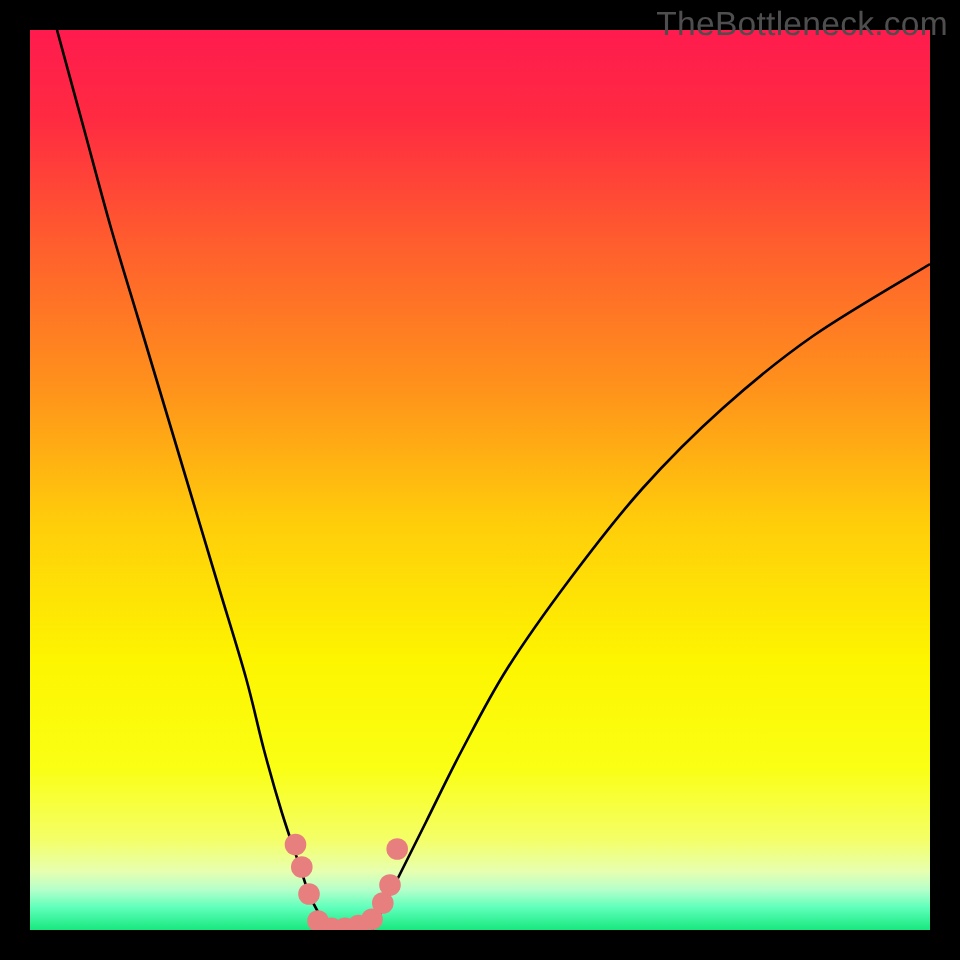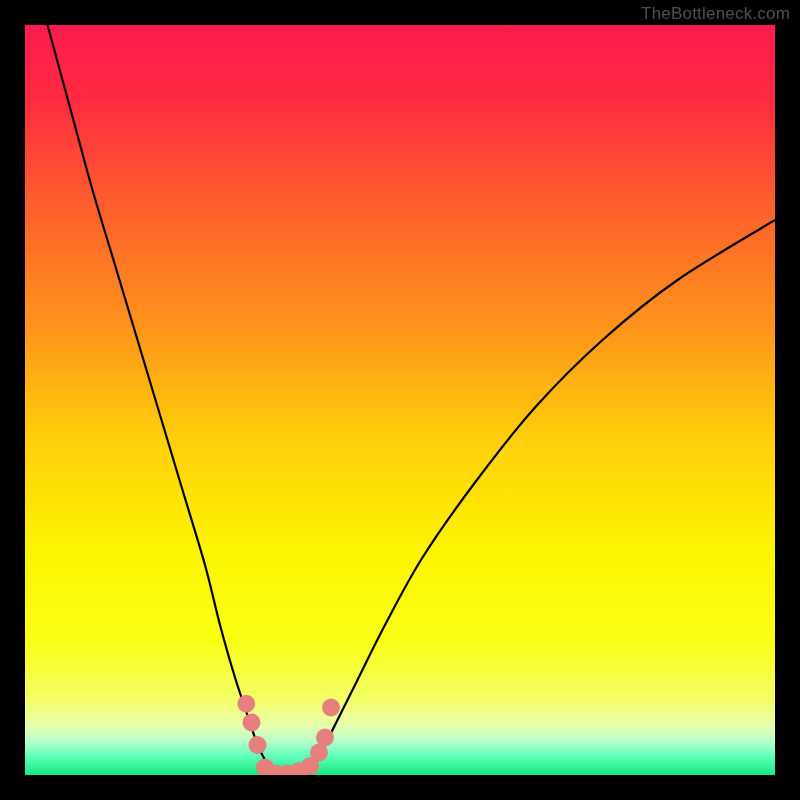--- a/index.html
+++ b/index.html
@@ -22,21 +22,21 @@
     left: 25px;
     top: 25px;
     width: 750px;
     height: 750px;
   }
   .watermark {
     position: absolute;
     top: 4px;
     right: 10px;
     color: #4e4e4e;
-    font-size: 17px;
+    font-size: 28px;
     font-weight: 400;
     letter-spacing: 0.2px;
   }
 </style>
 </head>
 <body>
 
 <div class="frame">
   <svg class="plot" viewBox="0 0 750 750" width="750" height="750" preserveAspectRatio="none">
     <defs>

